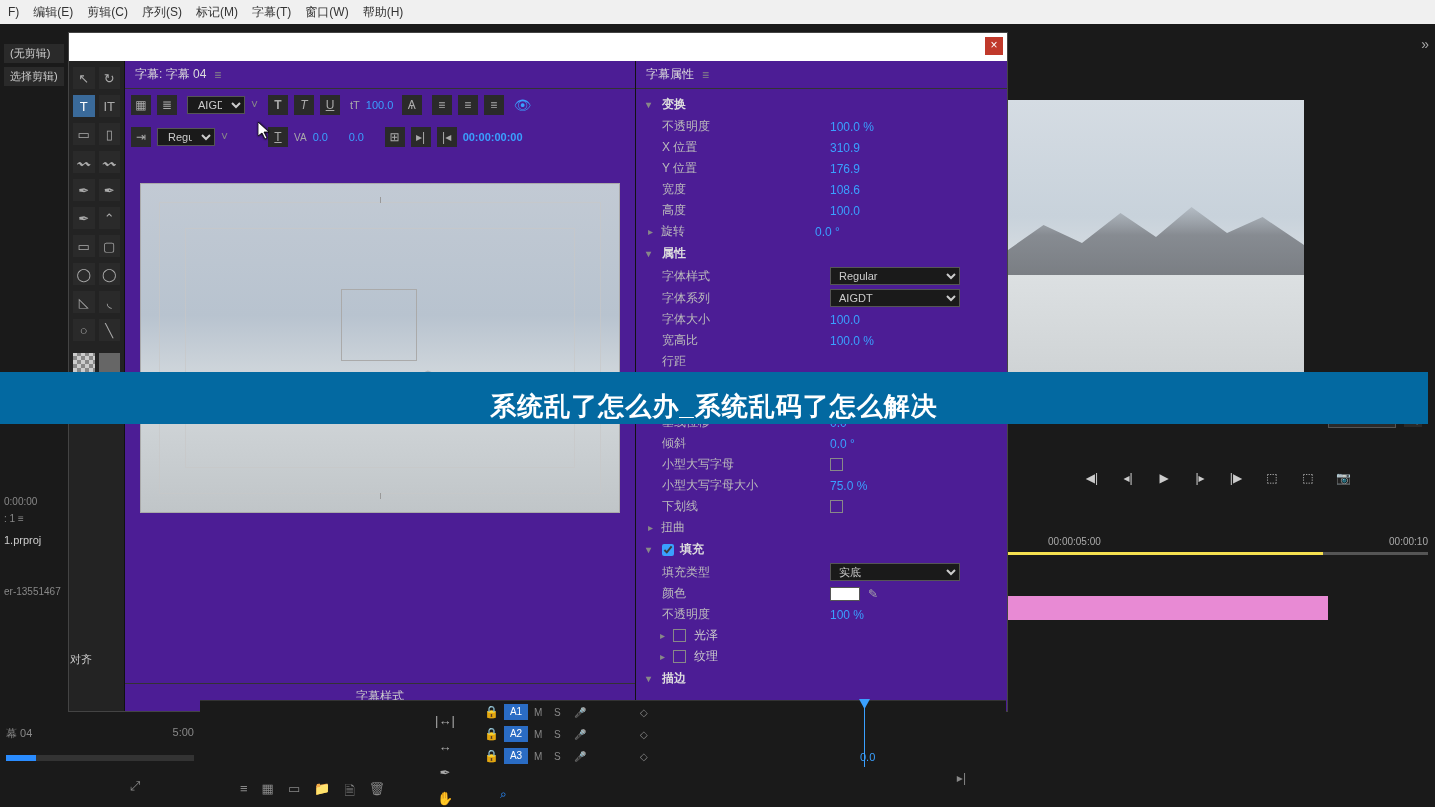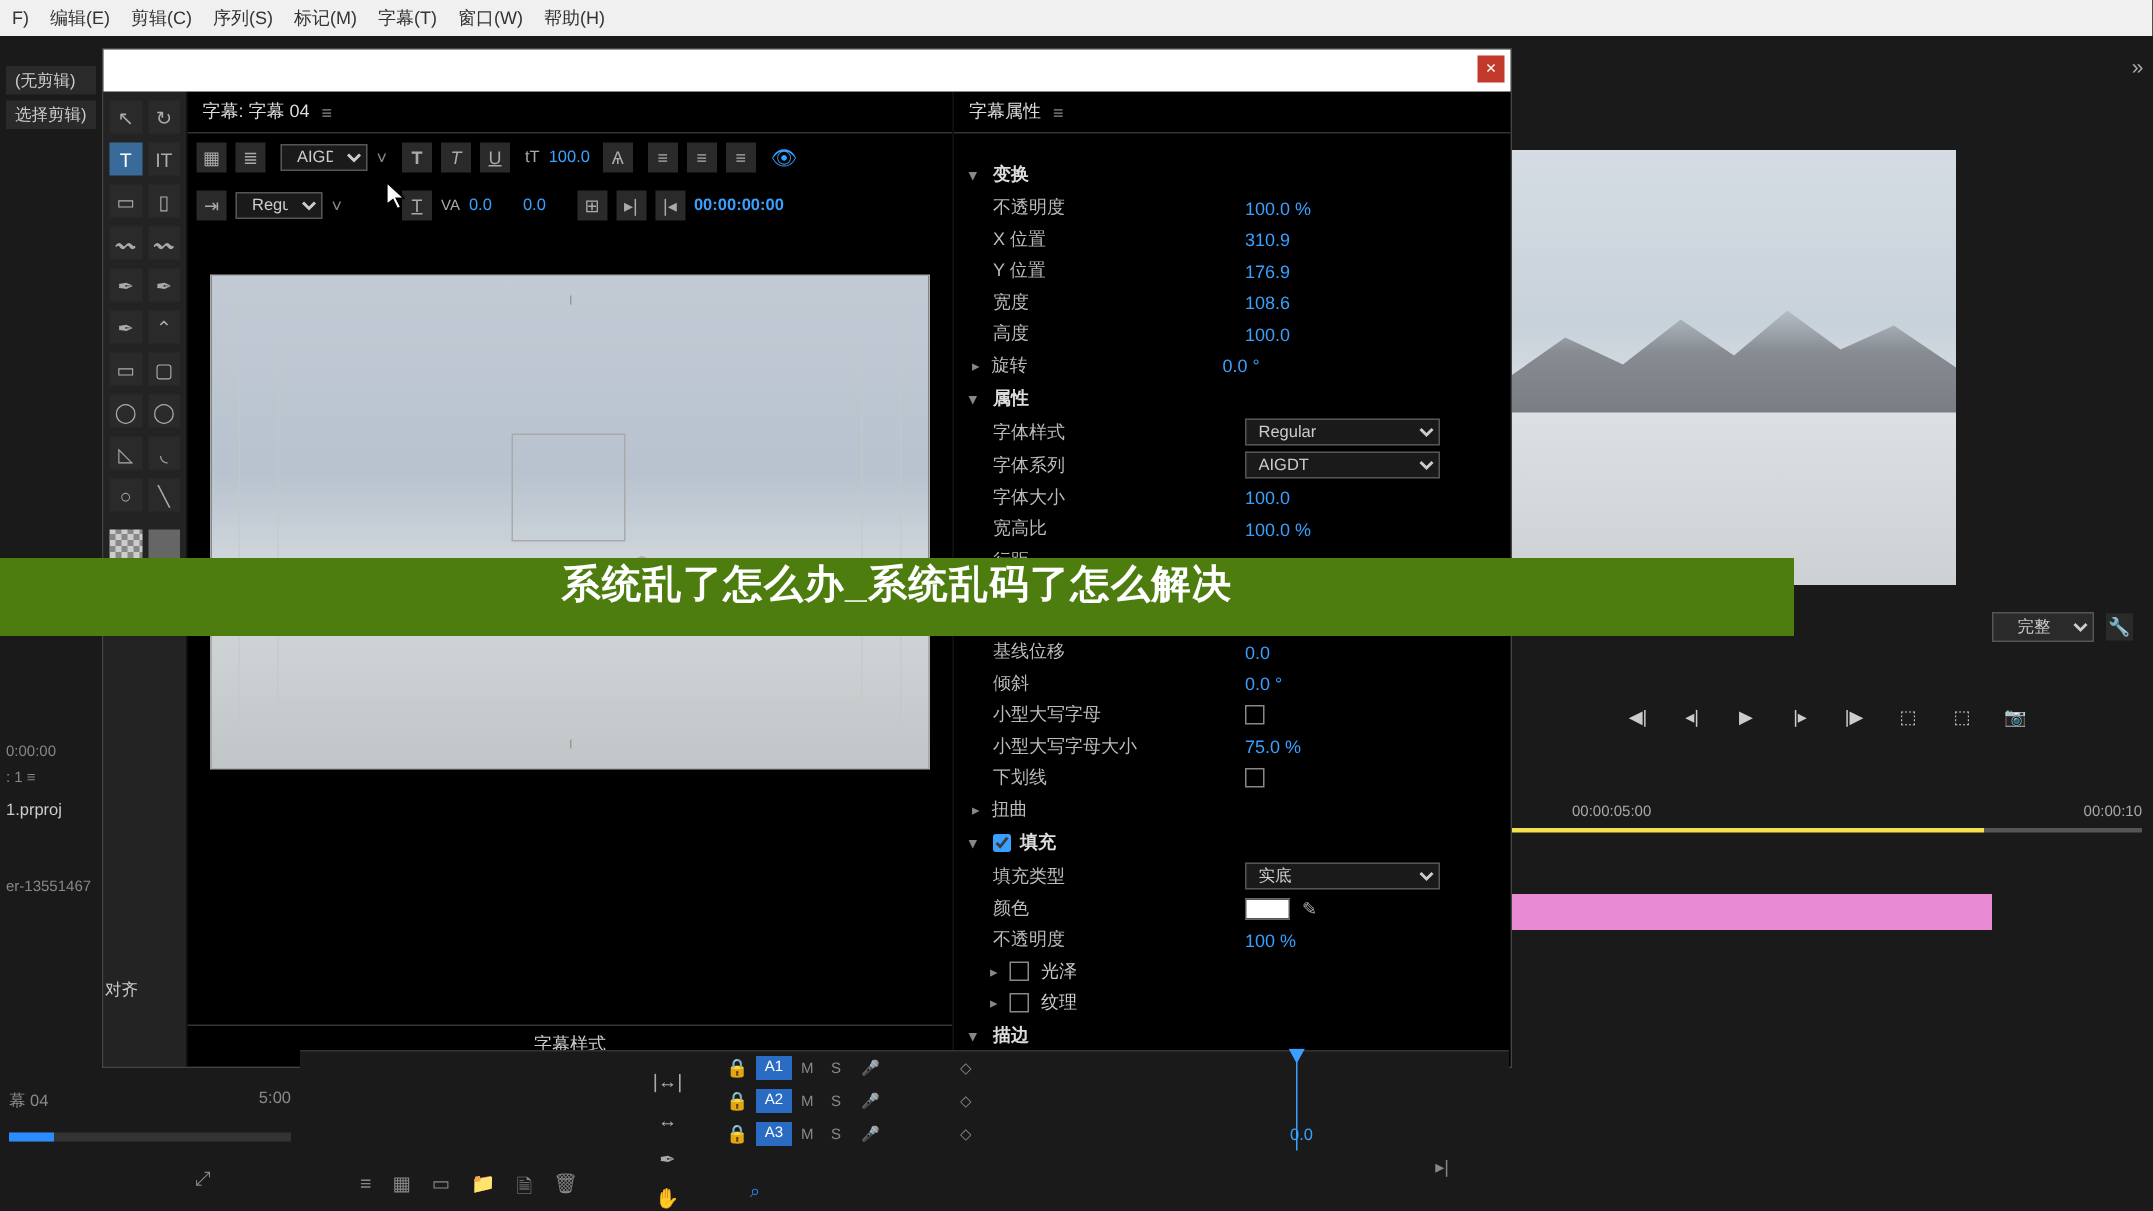--- a/index.html
+++ b/index.html
@@ -25,21 +25,21 @@
 
 .toolbox { width: 56px; background: #232323; padding: 6px 4px; border-right: 1px solid #111; }
 .tool-row { display: flex; gap: 4px; margin-bottom: 6px; }
 .tool { width: 22px; height: 22px; background: #2a2a2a; display: flex; align-items: center; justify-content: center; color: #aaa; cursor: pointer; font-size: 13px; }
 .tool.active { background: #3a6a9a; color: #fff; }
 .swatch-row { display: flex; gap: 4px; margin-top: 12px; }
 .swatch { width: 22px; height: 22px; }
 .swatch.a { background: repeating-conic-gradient(#888 0 25%, #ccc 0 50%) 0/8px 8px; }
 .swatch.b { background: #666; }
 
-.canvas-col { width: 510px; background: #000000; display: flex; flex-direction: column; }
+.canvas-col { width: 510px; background: #4c1d95; display: flex; flex-direction: column; }
 .canvas-header { height: 28px; display: flex; align-items: center; padding: 0 10px; gap: 8px; color: #ddd; border-bottom: 1px solid #333; }
 .hamburger { color: #888; }
 .toolbar { padding: 6px 6px; display: flex; align-items: center; gap: 10px; flex-wrap: wrap; }
 .tb-group { display: flex; align-items: center; gap: 6px; }
 .tb-btn { width: 20px; height: 20px; background: #2a2a2a; color: #aaa; display: flex; align-items: center; justify-content: center; cursor: pointer; font-size: 12px; }
 .tb-sel { background: #1a1a1a; color: #ccc; border: 1px solid #555; padding: 1px 6px; font-size: 11px; width: 58px; }
 .tb-val { color: #3aa0ff; font-size: 11px; min-width: 30px; }
 .tb-val.time { color: #3aa0ff; font-weight: bold; }
 .eye { color: #3aa0ff; font-size: 14px; }
 
@@ -48,21 +48,21 @@
 .canvas .mountains { position: absolute; bottom: 65px; left: 0; right: 0; height: 90px; background: linear-gradient(to bottom, transparent, #6a6e74 40%, #50545a 100%); clip-path: polygon(0 60%, 10% 35%, 22% 50%, 35% 20%, 48% 45%, 60% 15%, 72% 40%, 85% 25%, 100% 55%, 100% 100%, 0 100%); opacity: 0.8; }
 .canvas .water { position: absolute; bottom: 0; left: 0; right: 0; height: 100px; background: linear-gradient(to bottom, #d0d5d8, #c0c5c8); }
 .safe-outer { position: absolute; inset: 18px; border: 1px solid rgba(200,200,200,0.7); }
 .safe-inner { position: absolute; inset: 44px; border: 1px solid rgba(200,200,200,0.7); }
 .text-cursor { position: absolute; left: 200px; top: 105px; width: 76px; height: 72px; border: 1px solid #aaa; }
 .tick-t { position: absolute; top: -6px; left: 50%; width: 1px; height: 6px; background: #999; }
 .tick-b { position: absolute; bottom: -6px; left: 50%; width: 1px; height: 6px; background: #999; }
 
 .styles-row { height: 28px; padding: 4px 10px; color: #ccc; display: flex; align-items: center; gap: 8px; border-top: 1px solid #333; flex-direction: column; }
 
-.props { flex: 1; background: #000000; border-left: 1px solid #111; display: flex; flex-direction: column; overflow: hidden; gap: 12px; }
+.props { flex: 1; background: #4c1d95; border-left: 1px solid #111; display: flex; flex-direction: column; overflow: hidden; }
 .props-header { height: 28px; display: flex; align-items: center; padding: 0 10px; gap: 8px; color: #ddd; border-bottom: 1px solid #333; }
 .props-body { padding: 4px 0; overflow: auto; }
 .section-hd { display: flex; align-items: center; gap: 6px; padding: 3px 10px; color: #ddd; font-weight: bold; font-size: 12px; cursor: pointer; }
 .section-hd .tw { width: 10px; color: #888; font-size: 10px; }
 .section-hd input[type=checkbox] { accent-color: #3aa0ff; width: 12px; height: 12px; }
 .prop-row { display: flex; align-items: center; padding: 2px 10px 2px 26px; gap: 8px; font-size: 12px; }
 .prop-row.sub { padding-left: 38px; }
 .prop-label { flex: 0 0 160px; color: #bbb; }
 .prop-val { color: #3aa0ff; cursor: ew-resize; }
 .prop-sel { background: #1a1a1a; color: #ccc; border: 1px solid #555; padding: 1px 4px; width: 130px; font-size: 11px; }
@@ -104,21 +104,21 @@
 .track-btn { width: 14px; color: #888; font-size: 10px; cursor: pointer; }
 .track-ruler { position: absolute; left: 380px; bottom: 4px; color: #3aa0ff; font-size: 11px; }
 .playhead { position: absolute; left: 384px; bottom: 0; top: 0; width: 1px; background: #3aa0ff; }
 .playhead .head { position: absolute; top: -2px; left: -5px; width: 11px; height: 10px; background: #3aa0ff; clip-path: polygon(0 0, 100% 0, 50% 100%); }
 
 .bottom-icons { position: absolute; left: 240px; bottom: 4px; display: flex; gap: 14px; color: #888; }
 .bottom-icons .bi { cursor: pointer; font-size: 13px; }
 
 .mouse-cursor { position: absolute; left: 258px; top: 122px; width: 14px; height: 18px; pointer-events: none; color: #fff; filter: drop-shadow(0 0 1px #000); z-index: 1000; }
 
-.overlay-banner { position: absolute; left: 0; top: 372px; width: 1196px; height: 52px; background: #4d7c0f; display: flex; align-items: flex-start; justify-content: center; z-index: 500; }
+.overlay-banner { position: absolute; left: 0; top: 372px; width: 1428px; height: 52px; background: #0369a1; display: flex; align-items: flex-end; justify-content: center; z-index: 500; }
 .overlay-banner span { color: #fff; font-size: 26px; font-weight: bold; letter-spacing: 1px; }
 
 .align-label { position: absolute; left: 70px; top: 652px; font-size: 11px; color: #ccc; z-index: 400; }
 .snap-icon { position: absolute; left: 270px; bottom: 3px; color: #2a8cff; cursor: pointer; z-index: 200; }
 </style>
 </head>
 <body>
 
 <div class="menubar">
   <span>F)</span>

